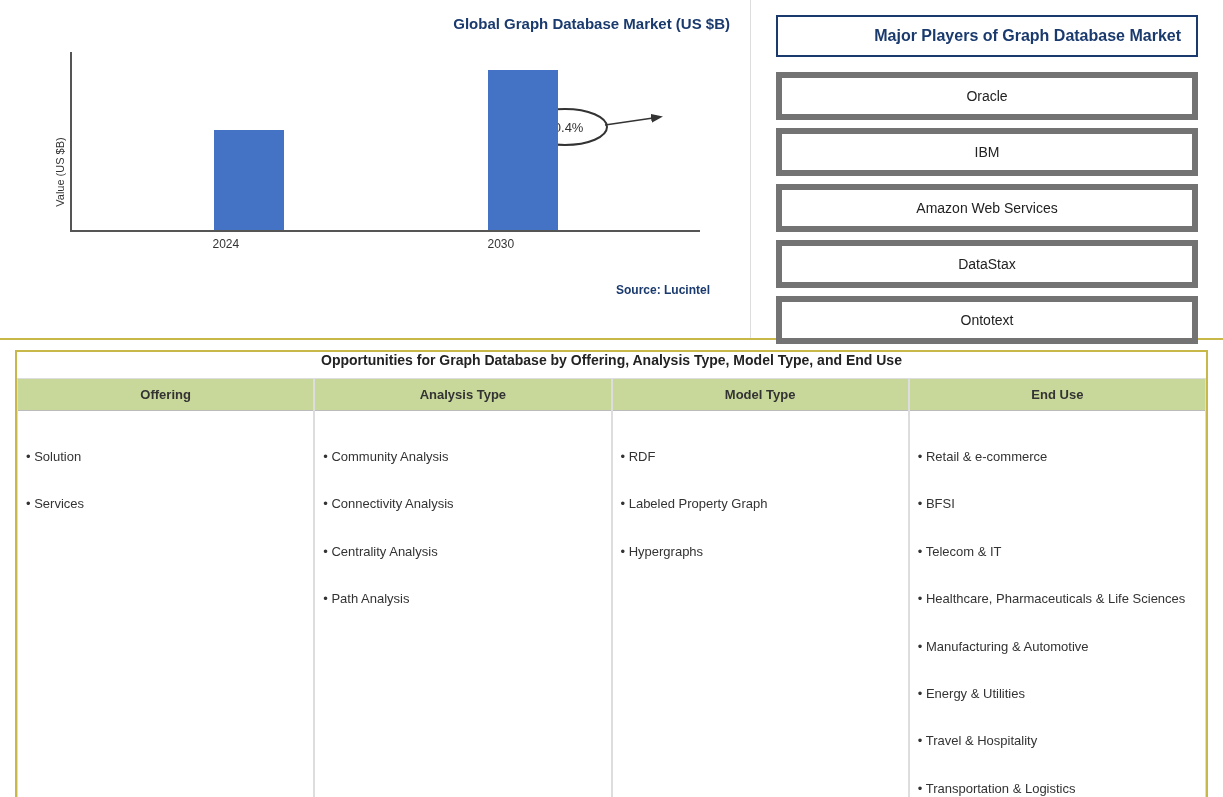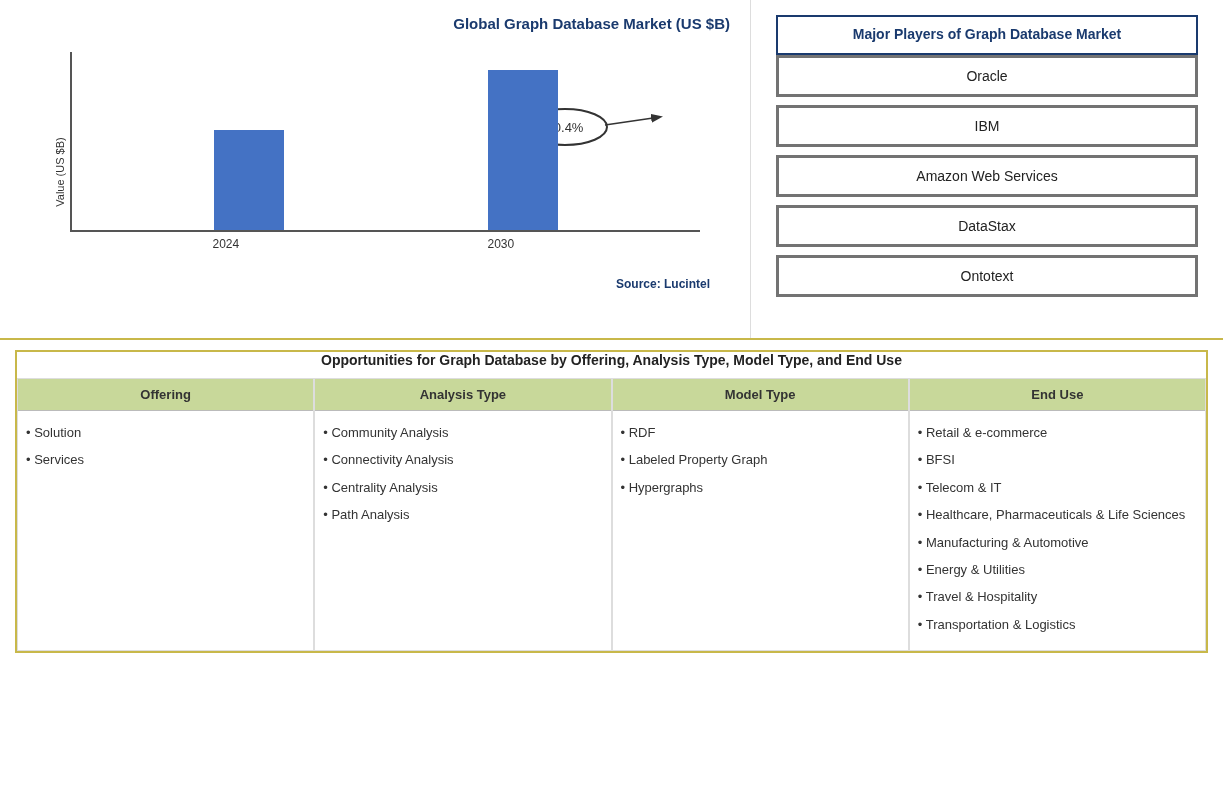--- a/index.html
+++ b/index.html
@@ -103,46 +103,47 @@
 
     
     .annotation {
       position: absolute;
       top: 30px;
       left: 240px;
     }
 
     .source-text {
       position: absolute;
-      bottom: 11px;
+      bottom: 5px;
       right: 20px;
       font-size: 12px;
       font-weight: bold;
       color: #1a3a6e;
     }
 
     
     .players-area {
       flex: 0 0 473px;
       padding: 15px 25px;
       border-left: 1px solid #ddd;
     }
 
     .players-title-box {
       border: 2px solid #1a3a6e;
       padding: 8px 15px;
-      text-align: center;
-      font-size: 14px;
+      text-align: right;
+      font-size: 16px;
       font-weight: bold;
       color: #1a3a6e;
+      margin-bottom: 15px;
       line-height: 1.4;
     }
 
     .player-item {
-      border: 3px solid #737373;
+      border: 6px solid #737373;
       padding: 10px 15px;
       text-align: center;
       font-size: 14px;
       color: #222;
       margin-bottom: 8px;
     }
 
     
     .bottom-section {
       border: 2px solid #c8b84a;
@@ -189,20 +190,21 @@
       padding: 0;
     }
 
     .col-content ul li::before {
       content: "• ";
       color: #333;
     }
 
     .col-content ul li {
       margin-bottom: 4px;
+      margin-top: 24px;
     }
 
     
     .arrow-svg {
       position: absolute;
       top: 15px;
       left: 195px;
       width: 200px;
       height: 80px;
     }

